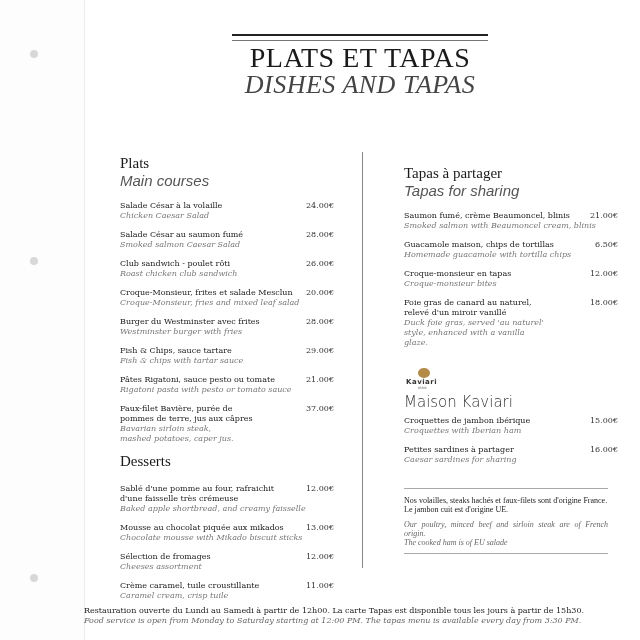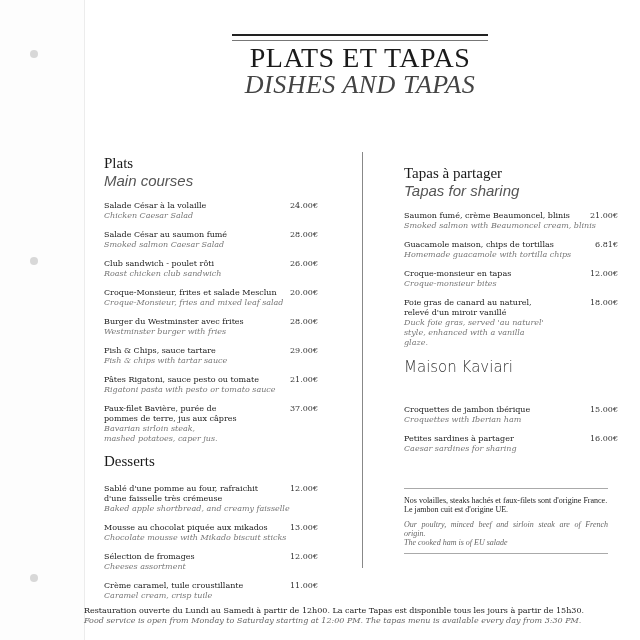--- a/index.html
+++ b/index.html
@@ -4,34 +4,34 @@
 <style>
   html, body { margin:0; padding:0; }
   body { width:640px; height:640px; position:relative; background:#ffffff; overflow:hidden; font-family:"DejaVu Serif", serif; color:#222; }
   .leftstrip { position:absolute; left:0; top:0; width:84px; height:640px; background:#fdfdfd; border-right:1px solid #ececec; }
   .hole { position:absolute; left:30px; width:8px; height:8px; border-radius:50%; background:#d8d8d8; }
   .rule-thick { position:absolute; left:232px; width:256px; top:34px; height:2px; background:#222; }
   .rule-thin { position:absolute; left:232px; width:256px; top:40px; height:1px; background:#777; }
   .title { position:absolute; left:0; width:720px; top:44px; text-align:center; font-family:"Liberation Serif", serif; font-size:28px; line-height:28px; color:#1a1a1a; letter-spacing:0.5px; }
   .subtitle { position:absolute; left:0; width:720px; top:71px; text-align:center; font-family:"Liberation Serif", serif; font-style:italic; font-size:26px; line-height:28px; color:#444; letter-spacing:0.5px; }
   .col { position:absolute; }
-  .col-left { left:104px; width:214px; top:155px; }
+  .col-left { left:120px; width:214px; top:155px; }
   .col-right { left:404px; width:214px; top:165px; }
   .divider { position:absolute; left:362px; top:152px; width:1px; height:416px; background:#888; }
   .sec-title { font-family:"Liberation Serif", serif; font-size:15px; line-height:17px; color:#1a1a1a; }
   .sec-sub { font-family:Liberation Sans, sans-serif; font-style:italic; font-size:15px; line-height:17px; color:#555; margin-bottom:12px; }
   .item { position:relative; margin-bottom:9px; }
   .item .fr { font-size:8px; line-height:10px; color:#222; padding-right:40px; }
   .item .en { font-size:8px; line-height:10px; font-style:italic; color:#777; padding-right:30px; }
   .item .price { position:absolute; right:0; top:0; font-size:8px; line-height:10px; color:#333; }
   .logo { margin-top:20px; display:flex; flex-direction:column; align-items:flex-start; }
   .logo-mark { width:12px; height:10px; border-radius:50%; background:#b38b45; margin-left:14px; }
   .logo-text { font-family:"DejaVu Sans", sans-serif; font-size:7px; font-weight:bold; letter-spacing:0.5px; color:#333; margin-left:2px; }
   .logo-sub { font-family:"DejaVu Sans", sans-serif; font-size:3px; color:#666; margin-left:14px; }
-  .maison { font-family:"DejaVu Sans", sans-serif; font-weight:200; font-size:15px; line-height:20px; color:#333; margin-top:2px; margin-bottom:28px; }
+  .maison { font-family:"DejaVu Sans", sans-serif; font-weight:200; font-size:15px; line-height:20px; color:#333; margin-top:2px; margin-bottom:4px; }
   .notes { position:absolute; left:404px; width:204px; top:488px; border-top:1px solid #aaa; border-bottom:1px solid #aaa; padding:7px 0 6px 0; }
   .notes .fr { font-family:"Liberation Serif", serif; font-size:8px; line-height:9px; color:#222; text-align:justify; }
   .notes .en { font-family:"Liberation Serif", serif; font-style:italic; font-size:8px; line-height:9px; color:#666; text-align:justify; margin-top:6px; }
   .footer { position:absolute; left:84px; width:556px; top:606px; }
   .footer .fr { font-size:8px; line-height:10px; color:#222; }
   .footer .en { font-size:8px; line-height:10px; color:#666; font-style:italic; }
 </style>
 </head>
 <body>
 
@@ -122,33 +122,38 @@
   <div class="sec-sub">Tapas for sharing</div>
 
   <div class="item">
       <div class="fr">Saumon fumé, crème Beaumoncel, blinis</div>
       <div class="en" style="padding-right:0">Smoked salmon with Beaumoncel cream, blinis</div>
       <div class="price">21.00€</div>
     </div>
   <div class="item">
       <div class="fr">Guacamole maison, chips de tortillas</div>
       <div class="en">Homemade guacamole with tortilla chips</div>
-      <div class="price">6.81€</div>
+      <div class="price">6.50€</div>
     </div>
   <div class="item">
       <div class="fr">Croque-monsieur en tapas</div>
       <div class="en">Croque-monsieur bites</div>
       <div class="price">12.00€</div>
     </div>
   <div class="item">
       <div class="fr" style="padding-right:80px">Foie gras de canard au naturel, relevé d'un miroir vanillé</div>
       <div class="en" style="padding-right:70px">Duck foie gras, served 'au naturel' style, enhanced with a vanilla glaze.</div>
       <div class="price">18.00€</div>
     </div>
 
+  <div class="logo">
+    <div class="logo-mark"></div>
+    <div class="logo-text">Kaviari</div>
+    <div class="logo-sub">PARIS</div>
+  </div>
   <div class="maison">Maison Kaviari</div>
 
   <div class="item">
       <div class="fr">Croquettes de jambon ibérique</div>
       <div class="en">Croquettes with Iberian ham</div>
       <div class="price">15.00€</div>
     </div>
   <div class="item">
       <div class="fr">Petites sardines à partager</div>
       <div class="en">Caesar sardines for sharing</div>

